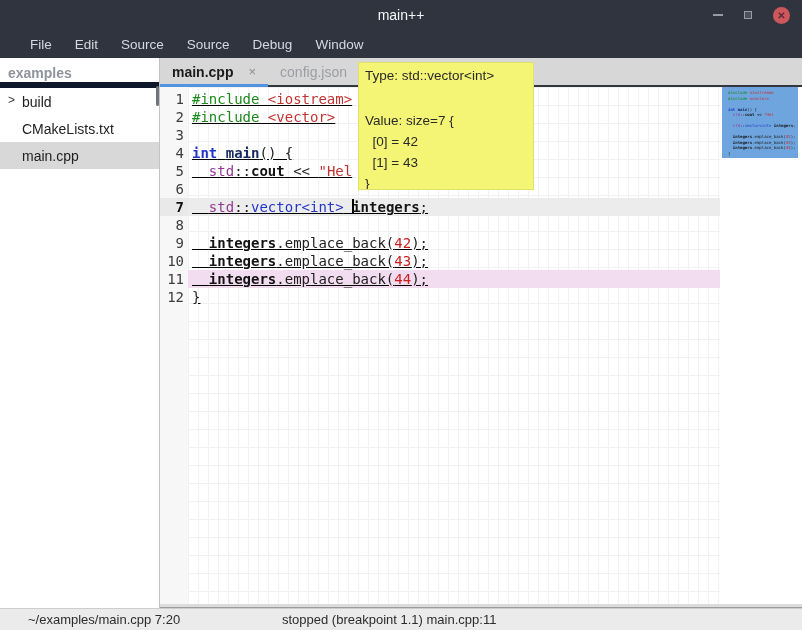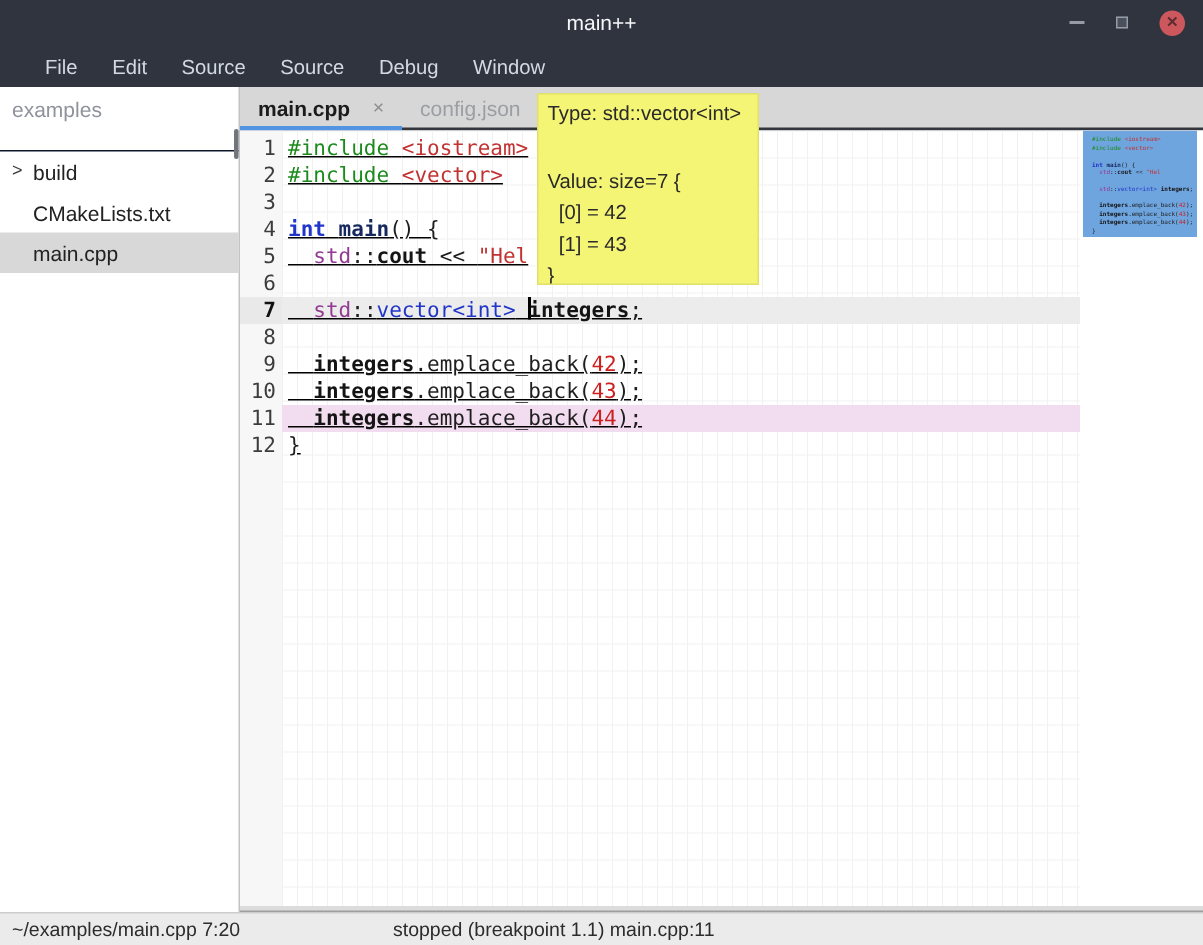--- a/index.html
+++ b/index.html
@@ -26,22 +26,22 @@
 
   
   .menubar{height:28px;background:var(--titlebar_bg);display:flex;align-items:center;
     padding-left:26px;font-size:13.5px;color:var(--menu_fg);}
   .menu-item{margin-right:15px;padding:3px 4px;}
 
   
   .main{position:absolute;top:58px;left:0;right:0;bottom:22px;display:flex;}
 
   .sidebar{width:160px;background:#fff;border-right:1px solid #c3c3c3;position:relative;flex:none;}
-  .sidebar-header{padding:7px 8px 19px;font-size:14px;font-weight:normal;color:var(--sidebar_header_fg);
-    border-bottom:1px solid #0f172a;}
+  .sidebar-header{padding:7px 8px 1px;font-size:14px;font-weight:bold;color:var(--sidebar_header_fg);
+    border-bottom:6px solid #0f172a;}
   .tree-item{height:27px;display:flex;align-items:center;padding-left:22px;font-size:14px;color:#222;position:relative;}
   .tree-item.selected{background:var(--sidebar_selected);}
   .expander{position:absolute;left:8px;top:5px;font-size:12px;color:#3a3a3a;}
   .sidebar-scrollbar{position:absolute;right:0;top:28px;width:3px;height:20px;background:#70757e;border-radius:2px;}
 
   .content{flex:1;display:flex;flex-direction:column;min-width:0;position:relative;}
 
   
   .tabbar{height:29px;background:var(--tabbar_bg);border-bottom:2px solid #33363d;display:flex;align-items:stretch;flex:none;}
   .tab{display:flex;align-items:center;padding:0 12px;font-size:14px;position:relative;color:var(--tab_inactive_fg);}
@@ -82,24 +82,24 @@
   
   .splitter-h{height:4px;background:#dcdcdc;border-bottom:1px solid #9d9d9d;flex:none;}
   .terminal{height:121px;flex:none;background:#fff;color:#111;
     font:13px "DejaVu Sans Mono",monospace;line-height:17px;padding:2px 3px;position:relative;}
   .terminal .tline{white-space:pre;height:17px;}
   .paned-grip{position:absolute;left:151px;bottom:1px;width:1px;height:10px;background:#8f8f8f;}
 
   
   .statusbar{position:absolute;left:0;right:0;bottom:0;height:22px;background:var(--statusbar_bg);
     border-top:1px solid #cdcdcd;display:flex;align-items:center;font-size:13px;color:#2c2c2c;}
-  .status-left{padding-left:8px;width:262px;flex:none;}
-
-  
-  .tooltip{position:absolute;left:358px;top:62px;width:148px;height:128px;z-index:20;
+  .status-left{padding-left:8px;width:262px;flex:none;margin-left:20px;}
+
+  
+  .tooltip{position:absolute;left:358px;top:62px;width:176px;height:128px;z-index:20;
     background:var(--tooltip_bg);border:1px solid #e0e06c;color:#2a2a2a;font-size:13.5px;
     padding:5px 6px;overflow:hidden;}
   .tooltip .type-line{margin-bottom:27px;white-space:pre;}
   .tooltip .value-line{line-height:21px;white-space:pre;}
 </style>
 </head>
 <body>
 
 <div class="titlebar">
   <span>main++</span>

